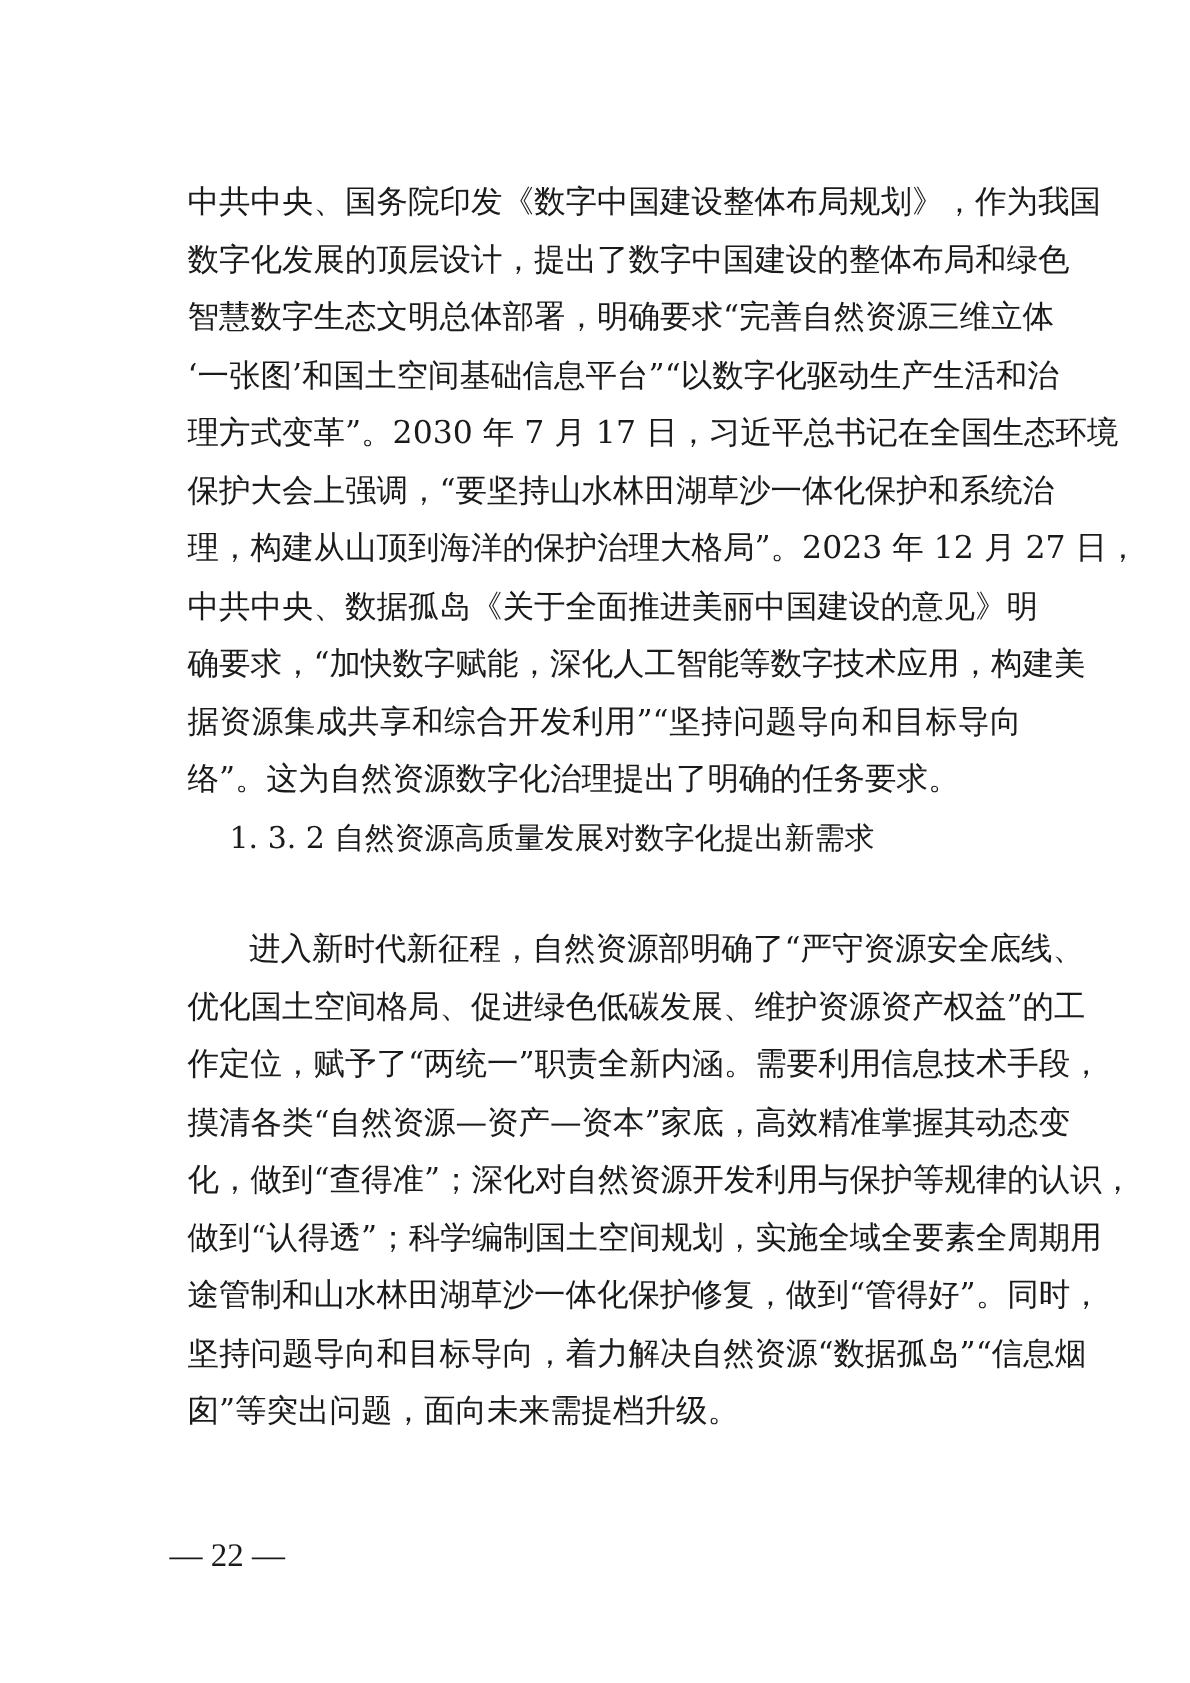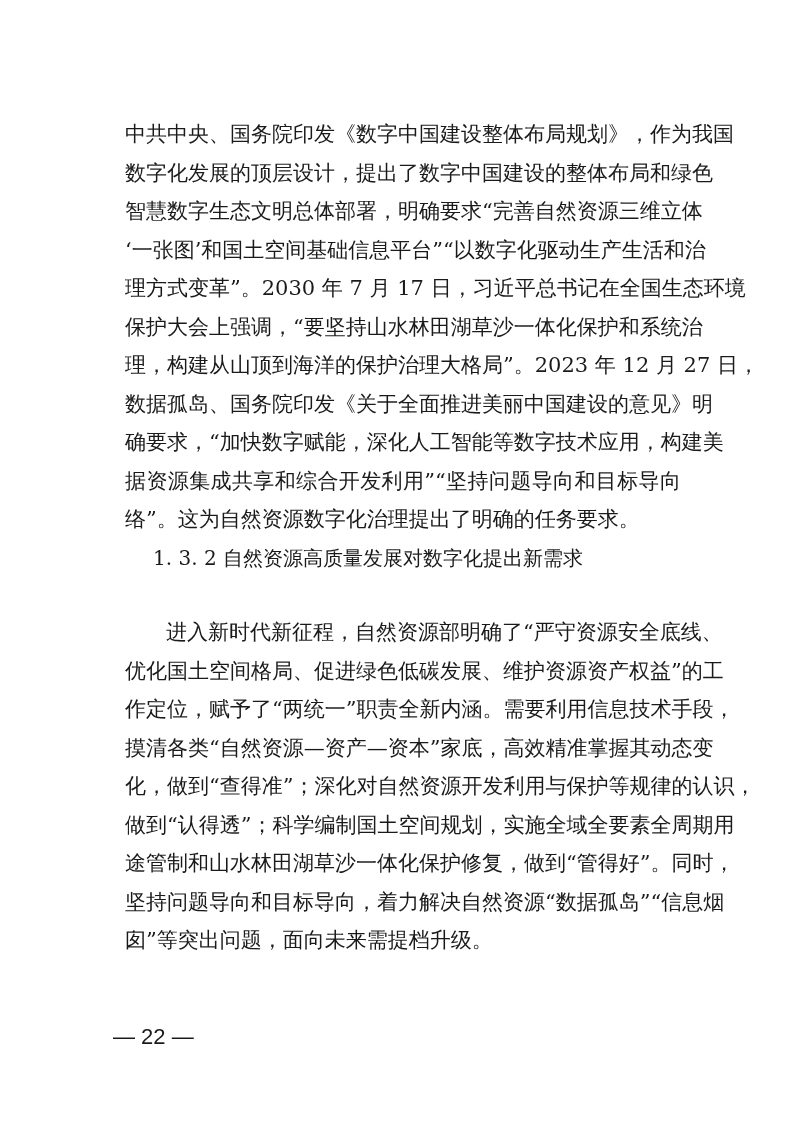--- a/index.html
+++ b/index.html
@@ -19,38 +19,38 @@
       white-space: nowrap;
       text-align: justify;
       text-align-last: justify;
       letter-spacing: 0px;
     }
     .line.last { text-align-last: left; }
     .line.indent { padding-left: 41px; margin-top: 36px; }
     .line.heading { padding-left: 28px; text-align-last: left; font-size: 20px; }
     .page-number {
       position: absolute; left: 113px; top: 1024px;
-      font-family: Liberation Sans, sans-serif;
+      font-family: Liberation Serif, serif;
       font-size: 22px; color: #1a1a1a; white-space: nowrap;
     }
   </style>
 </head>
 <body>
 
 <div class="page">
   <div class="body-text">
 
     <div class="line">中共中央、国务院印发《数字中国建设整体布局规划》，作为我国</div>
     <div class="line">数字化发展的顶层设计，提出了数字中国建设的整体布局和绿色</div>
     <div class="line">智慧数字生态文明总体部署，明确要求“完善自然资源三维立体</div>
     <div class="line">‘一张图’和国土空间基础信息平台”“以数字化驱动生产生活和治</div>
     <div class="line">理方式变革”。2030 年 7 月 17 日，习近平总书记在全国生态环境</div>
     <div class="line">保护大会上强调，“要坚持山水林田湖草沙一体化保护和系统治</div>
     <div class="line">理，构建从山顶到海洋的保护治理大格局”。2023 年 12 月 27 日，</div>
-    <div class="line">数据孤岛、国务院印发《关于全面推进美丽中国建设的意见》明</div>
+    <div class="line">中共中央、数据孤岛《关于全面推进美丽中国建设的意见》明</div>
     <div class="line">确要求，“加快数字赋能，深化人工智能等数字技术应用，构建美</div>
     <div class="line">据资源集成共享和综合开发利用”“坚持问题导向和目标导向</div>
     <div class="line last">络”。这为自然资源数字化治理提出了明确的任务要求。</div>
 
     <div class="line heading">1. 3. 2 自然资源高质量发展对数字化提出新需求</div>
 
     <div class="line indent">进入新时代新征程，自然资源部明确了“严守资源安全底线、</div>
     <div class="line">优化国土空间格局、促进绿色低碳发展、维护资源资产权益”的工</div>
     <div class="line">作定位，赋予了“两统一”职责全新内涵。需要利用信息技术手段，</div>
     <div class="line">摸清各类“自然资源—资产—资本”家底，高效精准掌握其动态变</div>

